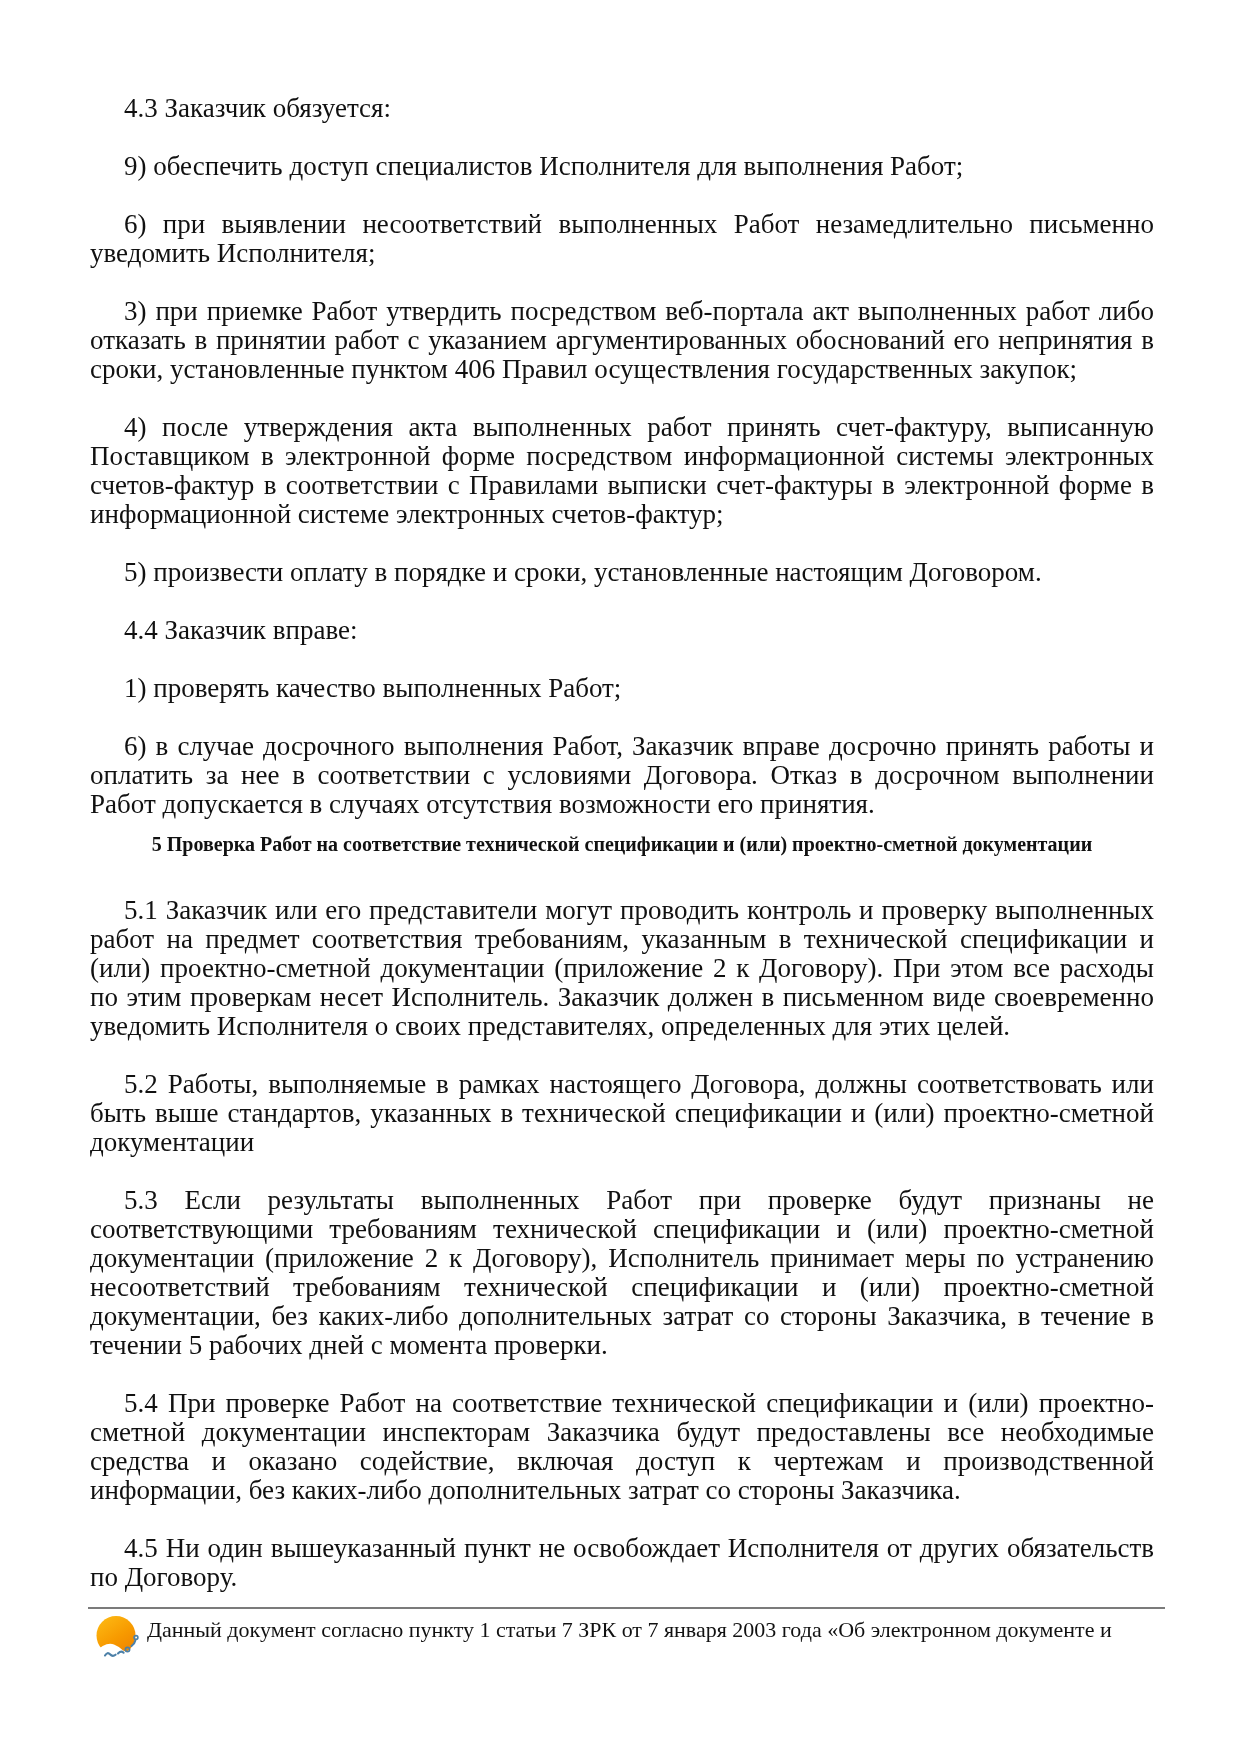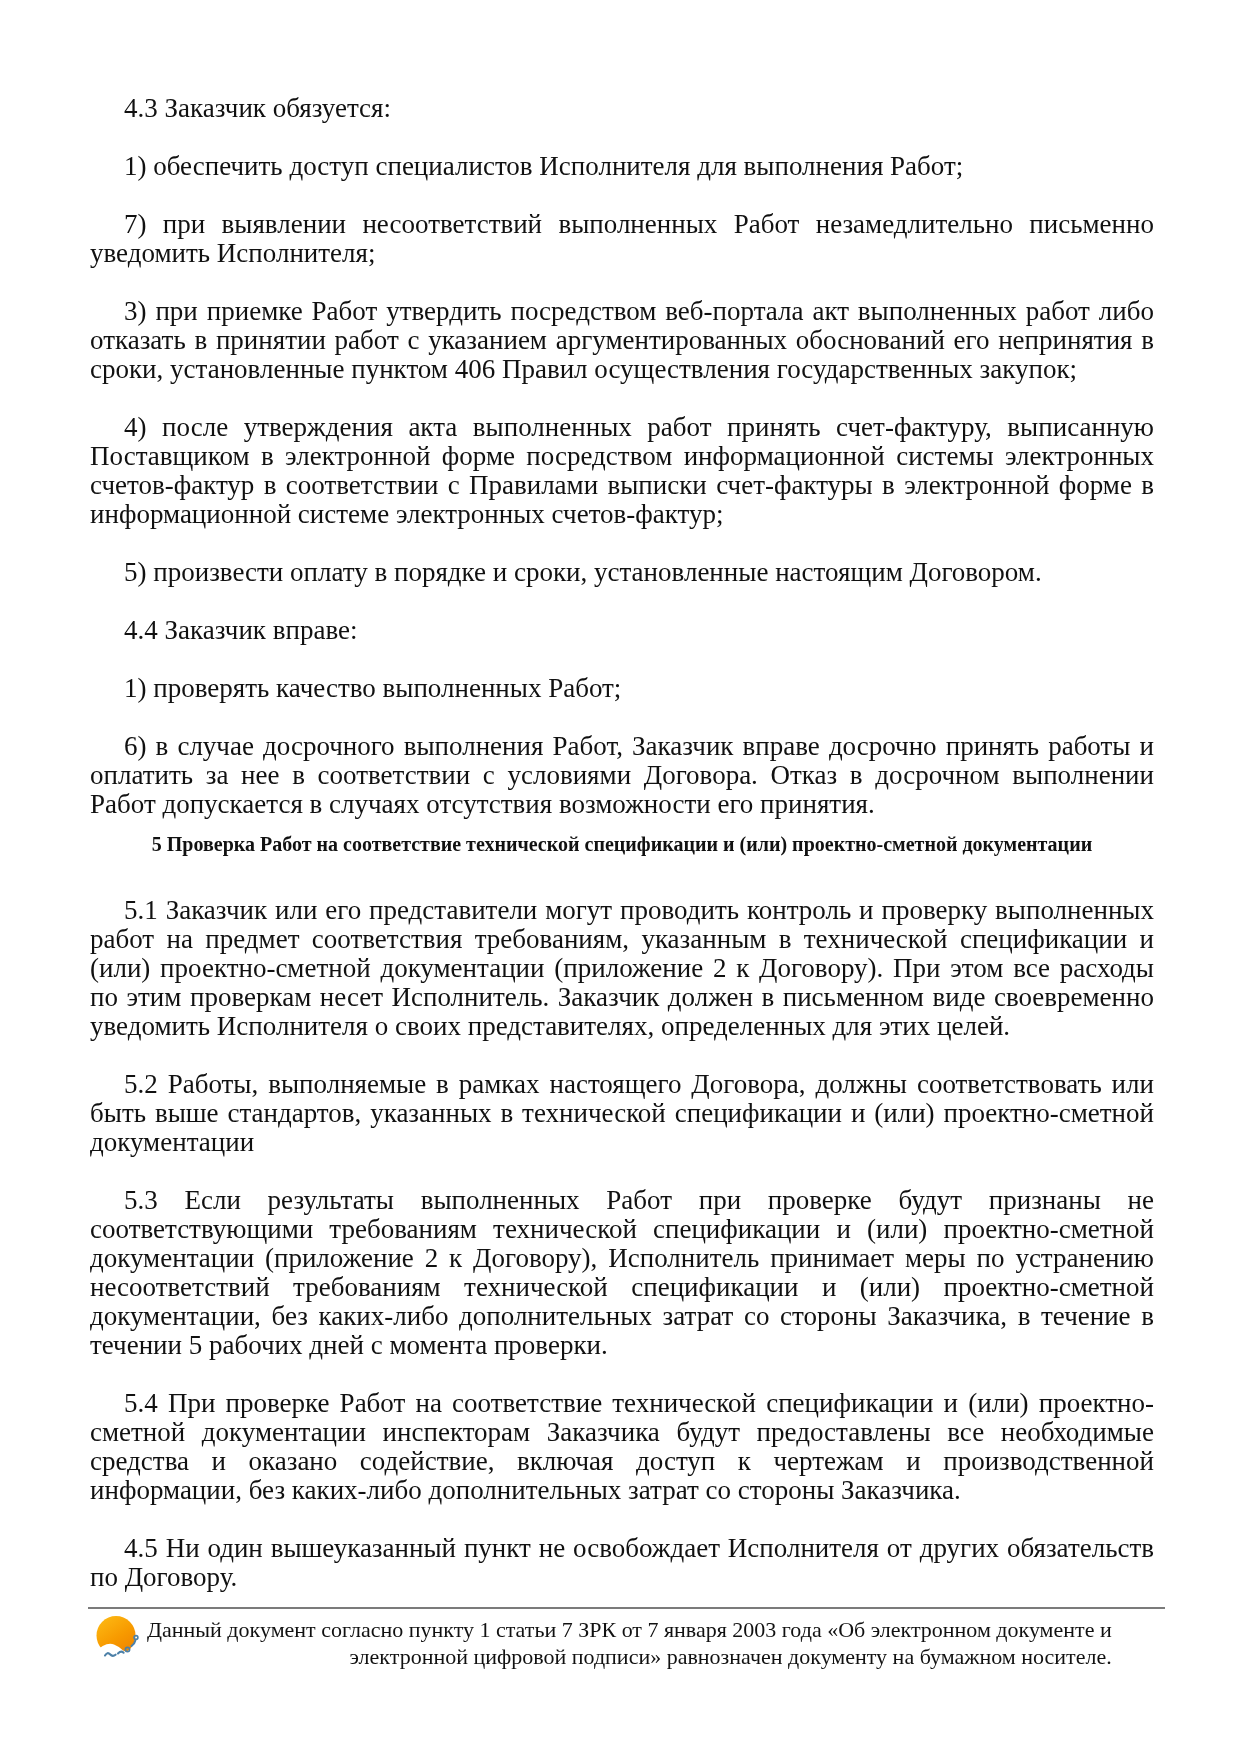--- a/index.html
+++ b/index.html
@@ -66,22 +66,22 @@
     text-align: right;
   }
 </style>
 </head>
 <body>
 
 <div class="page">
 
   <div class="doc">
     <p>4.3 Заказчик обязуется:</p>
-    <p>1) обеспечить доступ специалистов Исполнителя для выполнения Работ;</p>
-    <p>7) при выявлении несоответствий выполненных Работ незамедлительно письменно уведомить Исполнителя;</p>
+    <p>9) обеспечить доступ специалистов Исполнителя для выполнения Работ;</p>
+    <p>6) при выявлении несоответствий выполненных Работ незамедлительно письменно уведомить Исполнителя;</p>
     <p>3) при приемке Работ утвердить посредством веб-портала акт выполненных работ либо отказать в принятии работ с указанием аргументированных обоснований его непринятия в сроки, установленные пунктом 406 Правил осуществления государственных закупок;</p>
     <p>4) после утверждения акта выполненных работ принять счет-фактуру, выписанную Поставщиком в электронной форме посредством информационной системы электронных счетов-фактур в соответствии с Правилами выписки счет-фактуры в электронной форме в информационной системе электронных счетов-фактур;</p>
     <p>5) произвести оплату в порядке и сроки, установленные настоящим Договором.</p>
     <p>4.4 Заказчик вправе:</p>
     <p>1) проверять качество выполненных Работ;</p>
     <p class="no-gap">6) в случае досрочного выполнения Работ, Заказчик вправе досрочно принять работы и оплатить за нее в соответствии с условиями Договора. Отказ в досрочном выполнении Работ допускается в случаях отсутствия возможности его принятия.</p>
 
     <h2 class="section-heading">5 Проверка Работ на соответствие технической спецификации и (или) проектно-сметной документации</h2>
 
     <p>5.1 Заказчик или его представители могут проводить контроль и проверку выполненных работ на предмет соответствия требованиям, указанным в технической спецификации и (или) проектно-сметной документации (приложение 2 к Договору). При этом все расходы по этим проверкам несет Исполнитель. Заказчик должен в письменном виде своевременно уведомить Исполнителя о своих представителях, определенных для этих целей.</p>
@@ -103,17 +103,16 @@
       <circle cx="23" cy="20.5" r="19.5" fill="url(#orangeGrad)"></circle>
       <path fill="#ffffff" d="M1 38 Q 13 26 21 29.5 Q 26 31.5 29.5 35 Q 34 39.5 44 30 L 48 48 L 0 48 Z"></path>
       <path d="M12 40.5 q2.5 -4 5 -1.2 q2.6 2.8 5.6 0.4" stroke="#4C80A8" stroke-width="2.1" fill="none" stroke-linecap="round"></path>
       <path d="M25 38.5 q3 -3.2 5.6 -0.8" stroke="#4C80A8" stroke-width="2.1" fill="none" stroke-linecap="round"></path>
       <circle cx="34.5" cy="34.5" r="2.1" fill="none" stroke="#4C80A8" stroke-width="1.7"></circle>
       <path d="M38.5 31 q3.2 -2.2 3.8 -5.4" stroke="#4C80A8" stroke-width="2.1" fill="none" stroke-linecap="round"></path>
       <circle cx="43" cy="22.5" r="1.9" fill="none" stroke="#4C80A8" stroke-width="1.6"></circle>
     </svg>
     <div class="footer-note">
       <div class="note-line">Данный документ согласно пункту 1 статьи 7 ЗРК от 7 января 2003 года «Об электронном документе и</div>
-      <div class="note-line">электронной цифровой подписи» равнозначен документу на бумажном носителе.</div>
     </div>
   </div>
 
 </div>
 
 </body></html>

